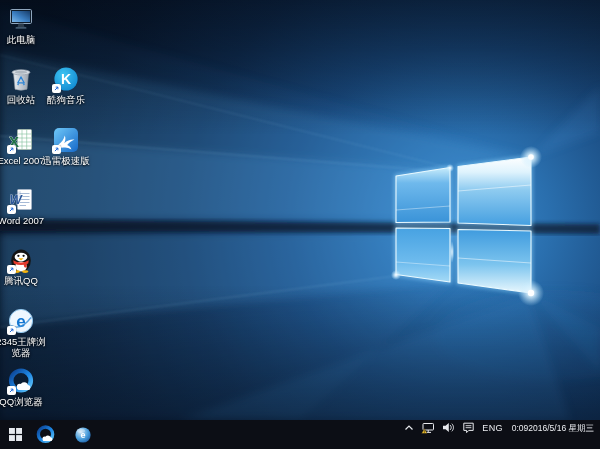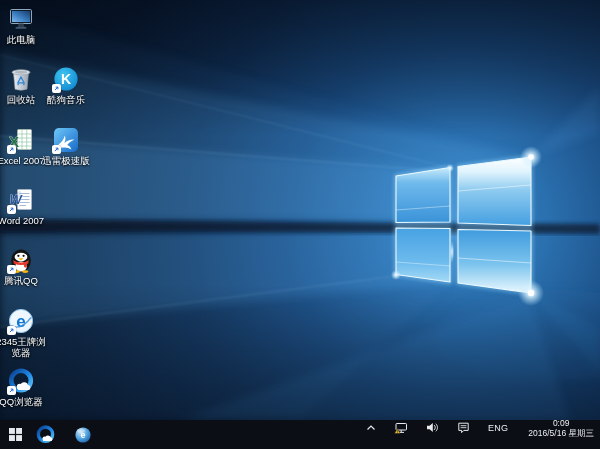--- a/index.html
+++ b/index.html
@@ -16,25 +16,25 @@
   .lnk svg{width:7px;height:7px;}
   .lbl{margin-top:2px;font-size:9.5px;line-height:11px;color:#fff;text-align:center;white-space:pre-line;
        text-shadow:0 1px 2px rgba(0,0,0,.95),0 0 3px rgba(0,0,0,.7);}
   
   .taskbar{position:absolute;left:0;top:420px;width:600px;height:29px;background:#0c0e15;
            display:flex;align-items:center;}
   .tb{background:transparent;border:0;padding:0;margin:0;height:29px;display:flex;
       align-items:center;justify-content:center;cursor:default;}
   .tb-start{width:30px;}
   .tb-app{width:30px;}
-  .tray{position:absolute;right:3px;top:0;height:15px;display:flex;align-items:center;gap:16px;}
+  .tray{position:absolute;right:3px;top:0;height:15px;display:flex;align-items:center;gap:5px;}
   .trbtn{background:transparent;border:0;padding:0 1px;height:29px;display:flex;align-items:center;
          justify-content:center;cursor:default;}
   .lang{color:#eceef2;font-size:9px;letter-spacing:.3px;}
-  .clock{display:flex;flex-direction:column;align-items:center;justify-content:center;
+  .clock{display:flex;flex-direction:row;align-items:center;justify-content:center;
          color:#eceef2;font-size:8.5px;line-height:10px;padding:4px 3px;}
 </style>
 </head>
 <body>
 
 <div class="screen">
 
   <svg class="wallpaper" viewBox="0 0 600 420">
     <defs>
       <radialGradient id="bgGlow" cx="465" cy="222" r="470" gradientUnits="userSpaceOnUse">

